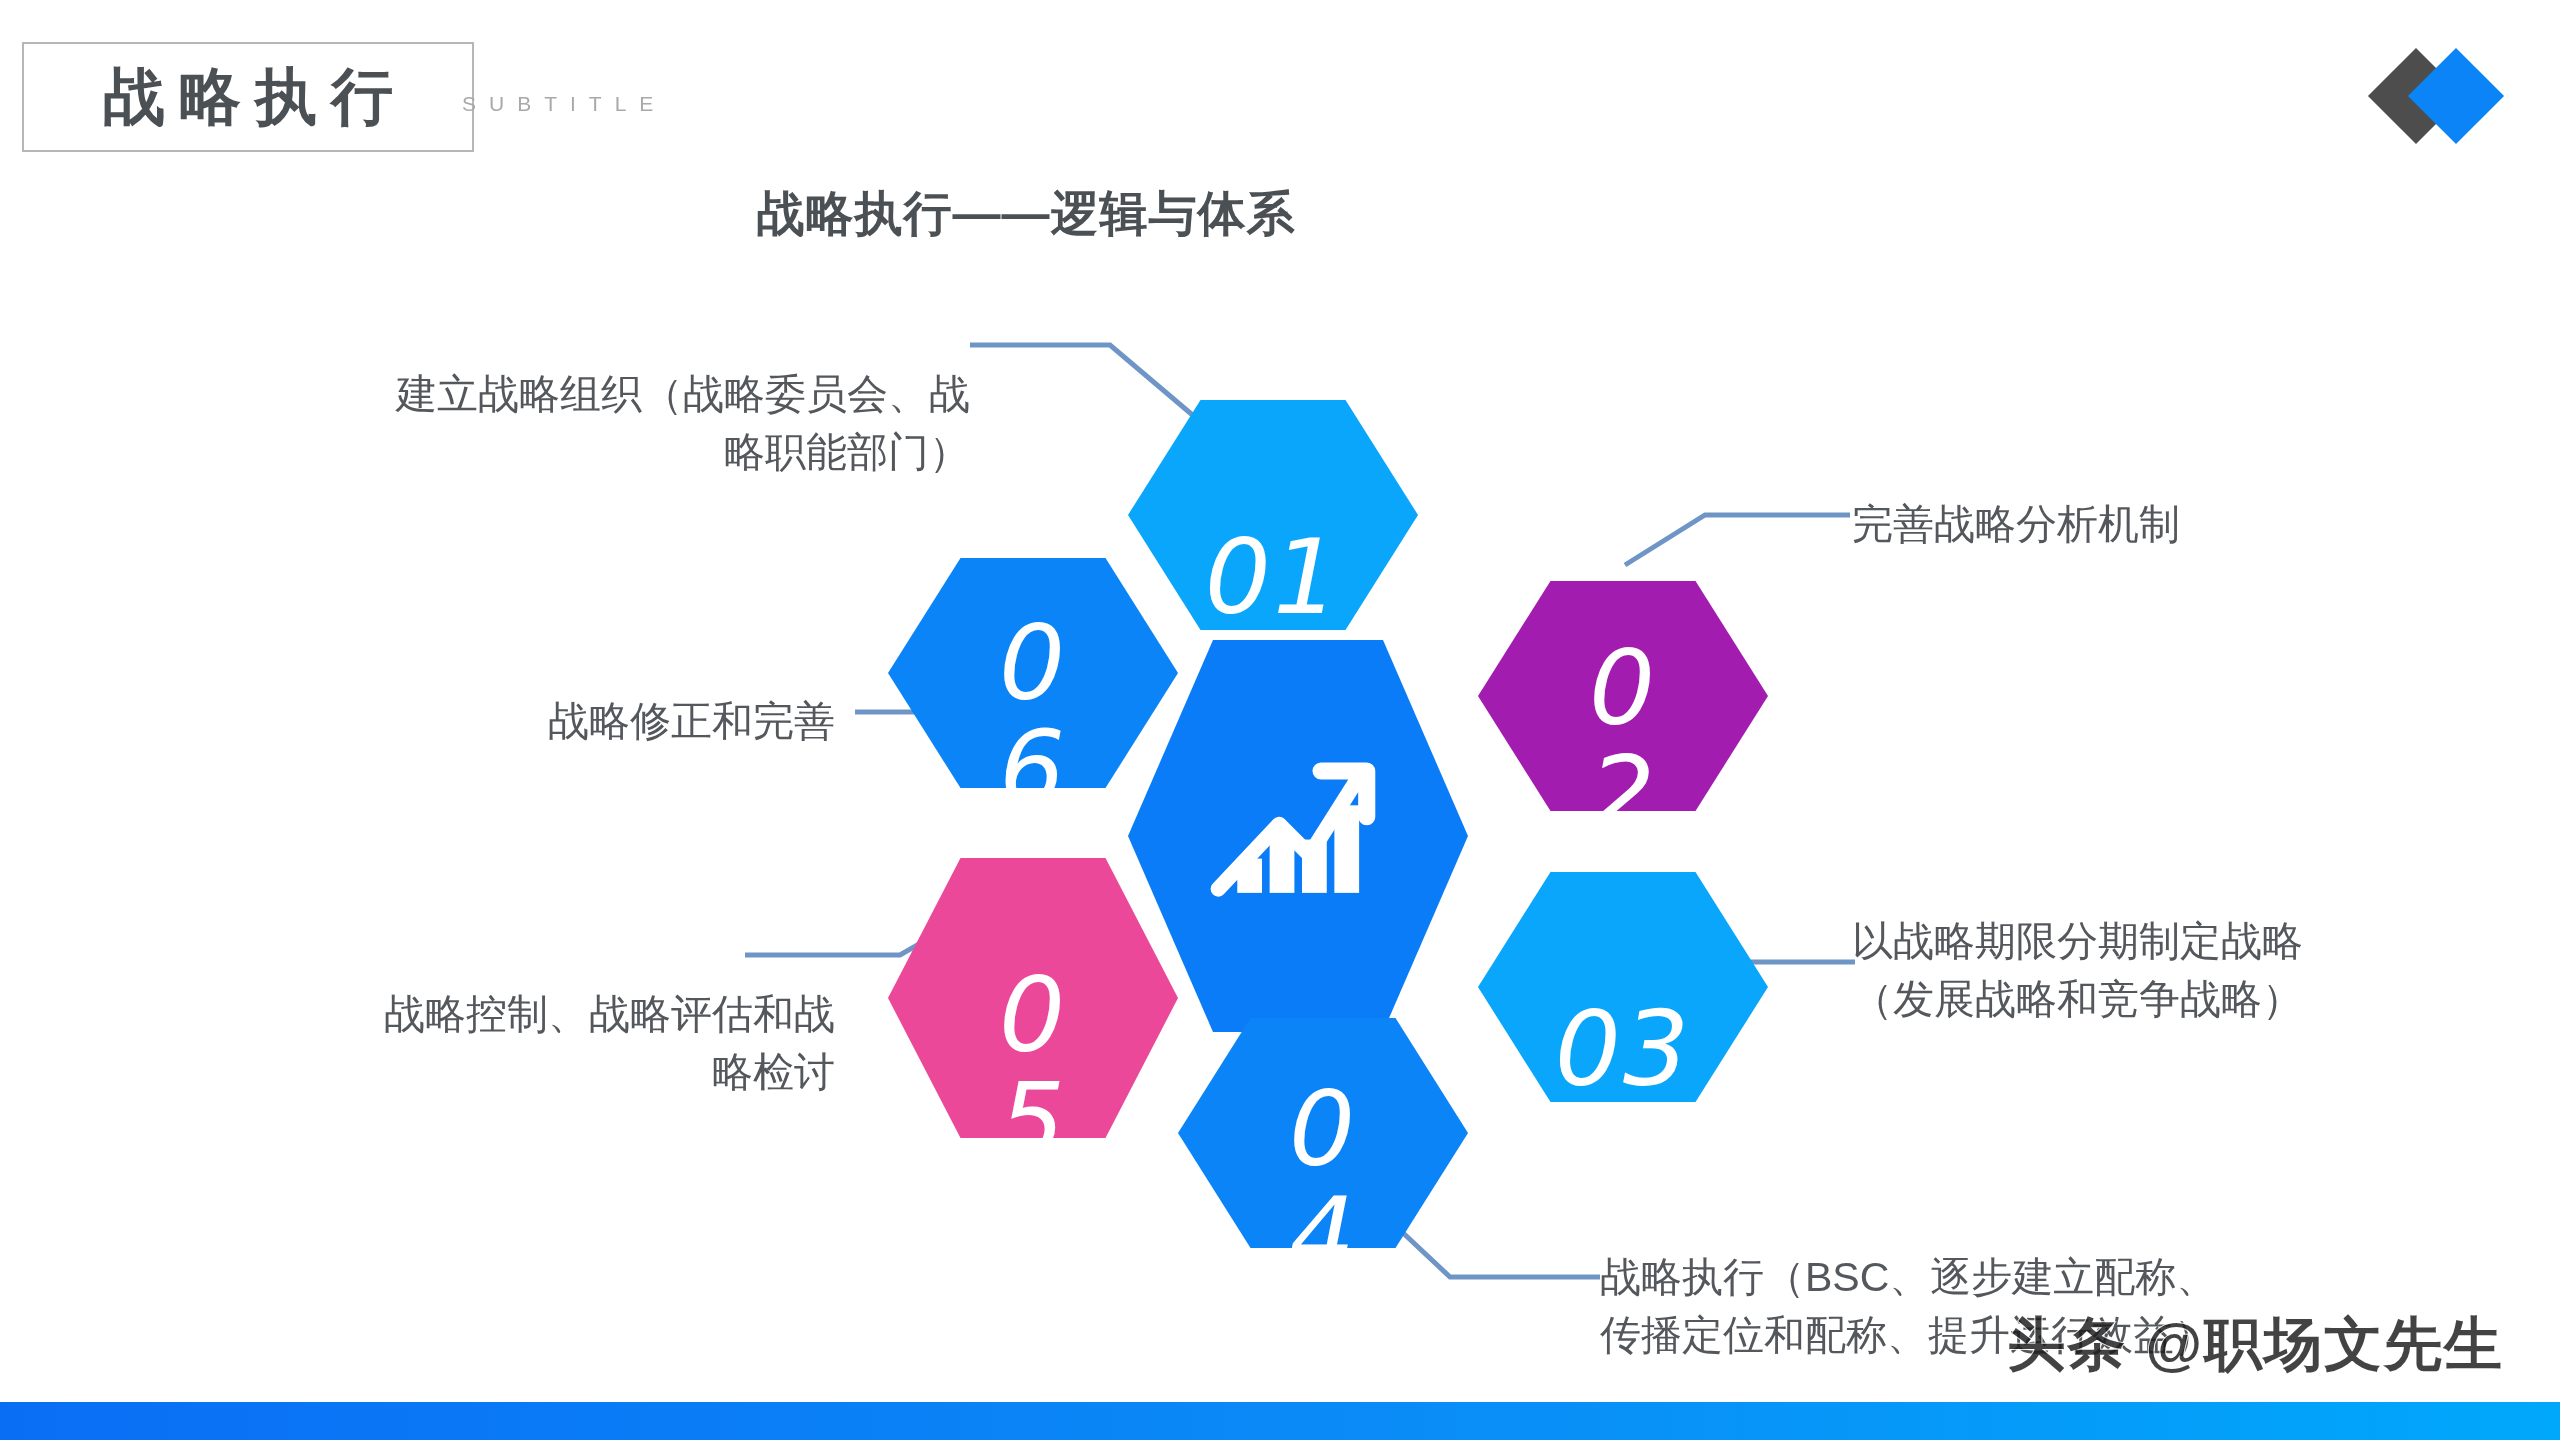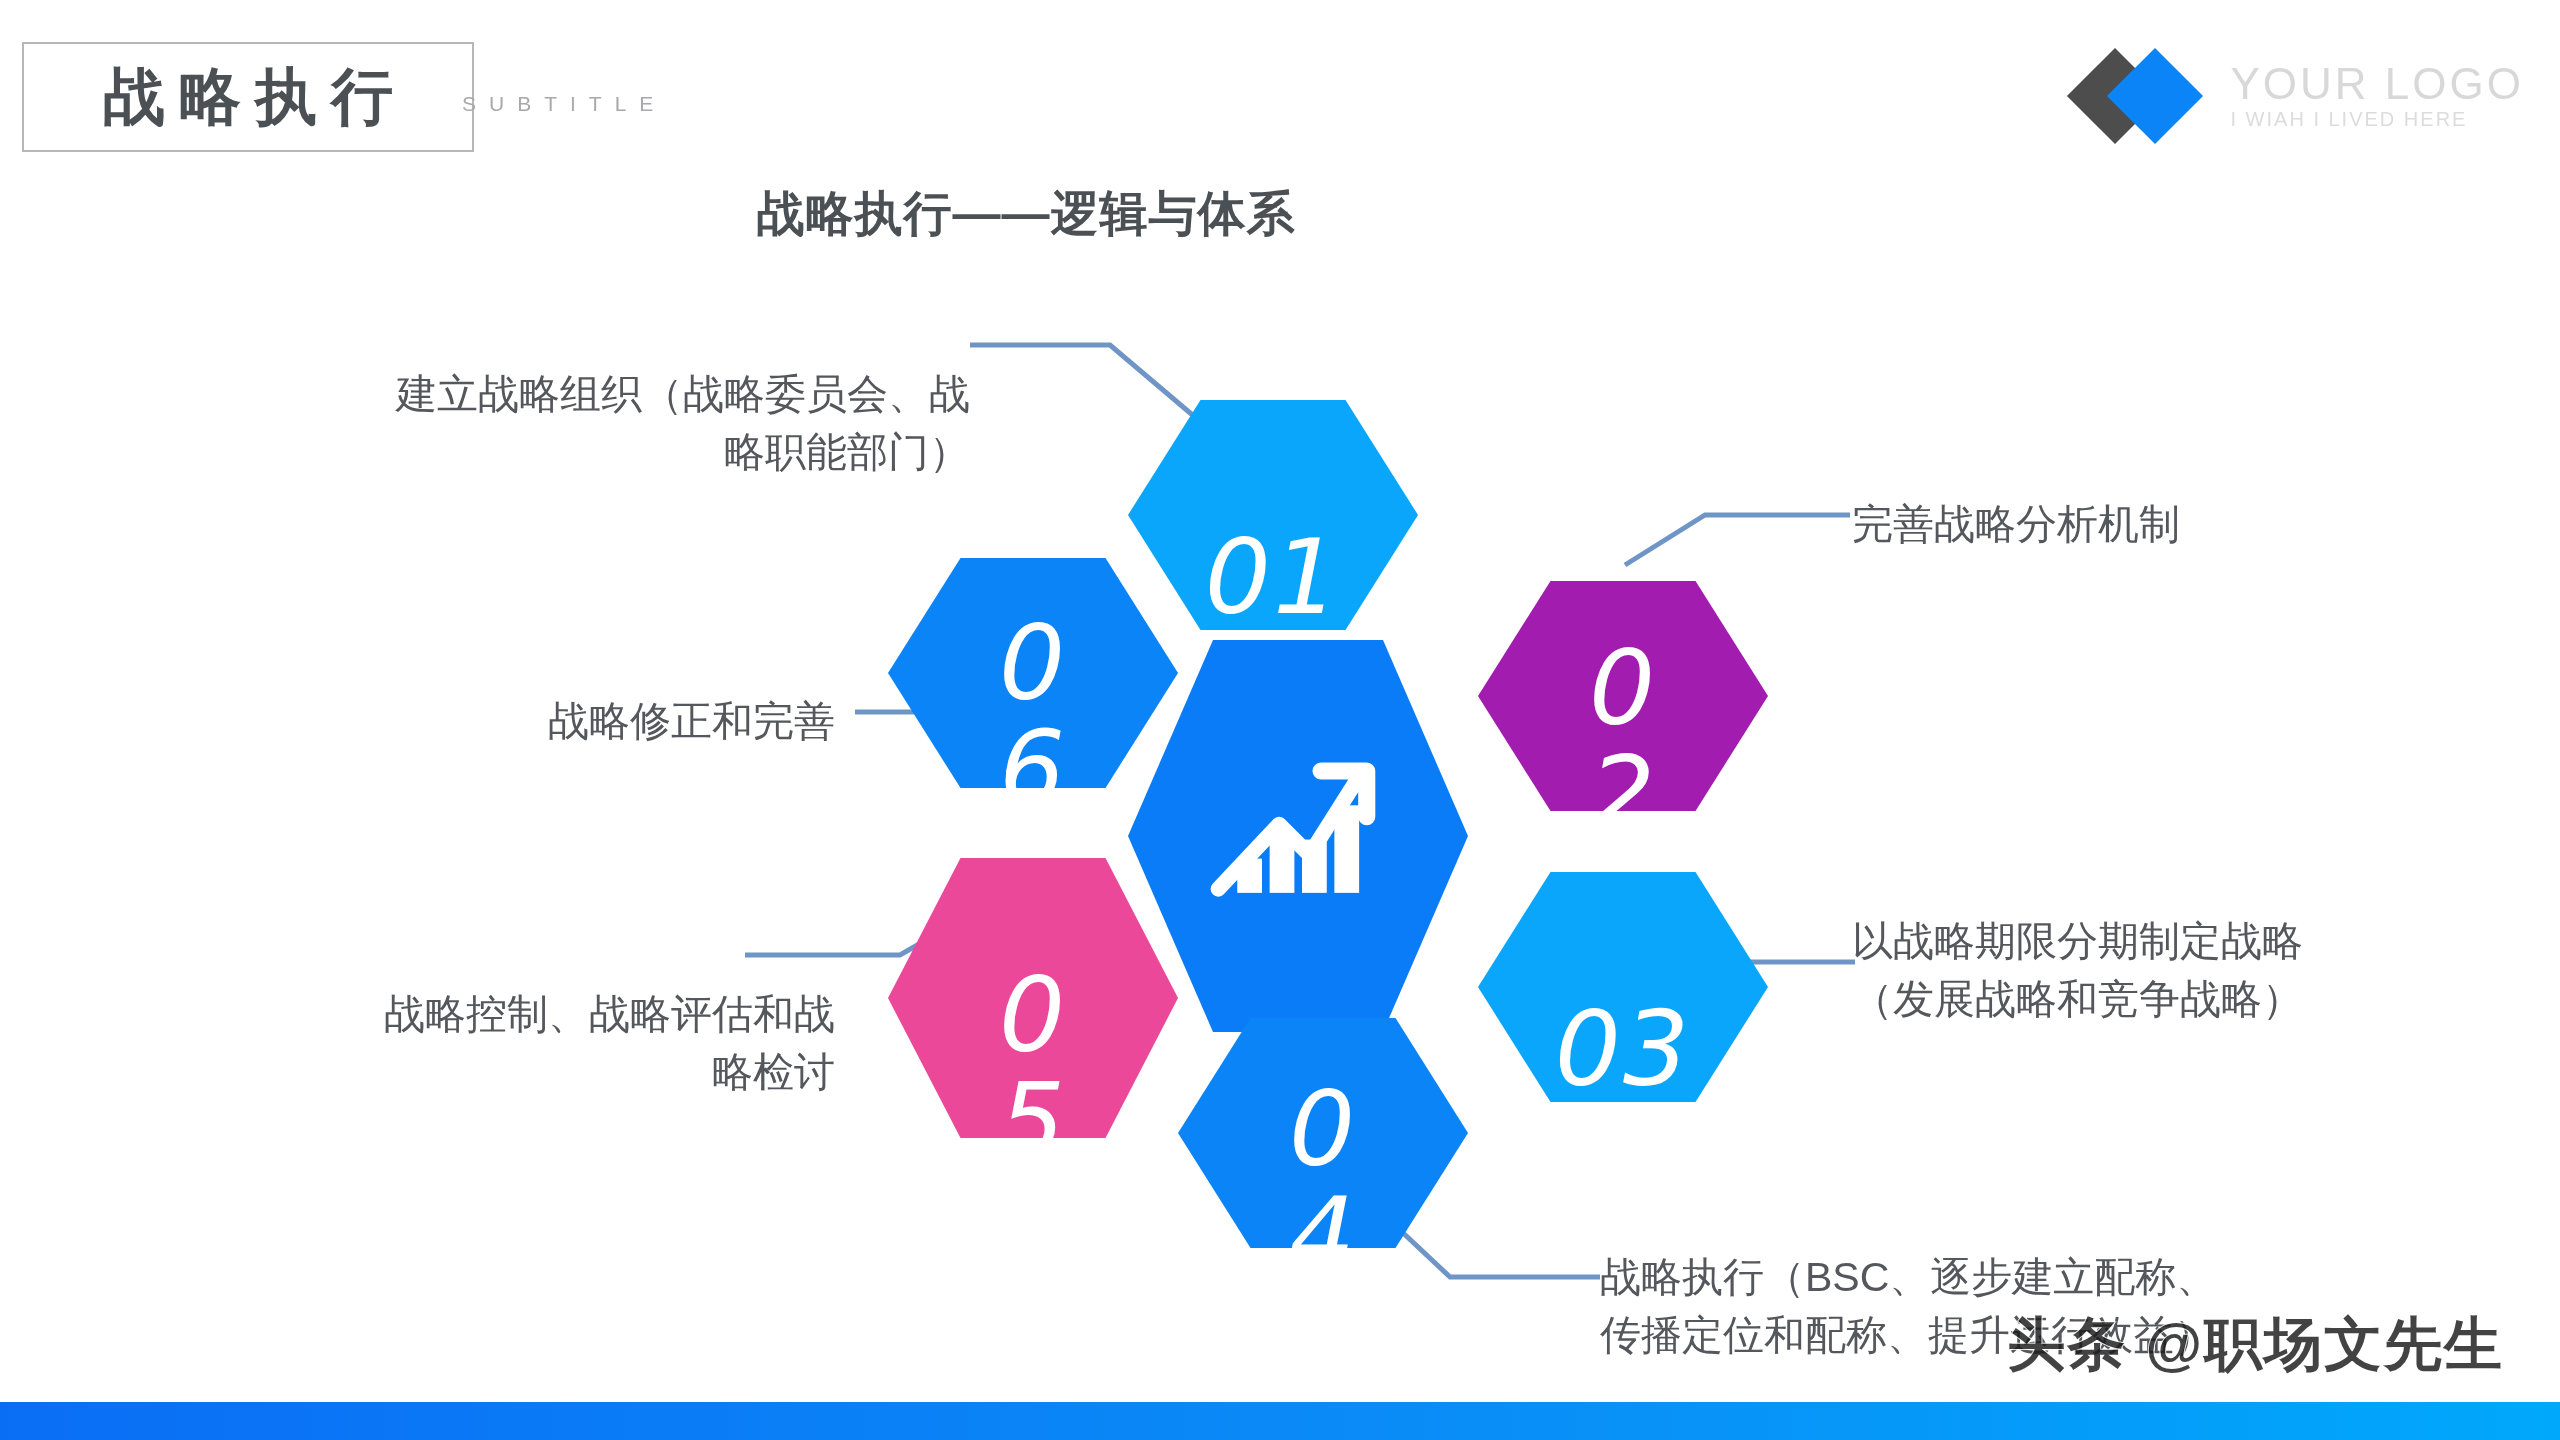--- a/index.html
+++ b/index.html
@@ -104,24 +104,20 @@
 
   <div class="hdr-title-box">
     <div class="hdr-title">战略执行</div>
   </div>
   <div class="hdr-sub">SUBTITLE</div>
 
   <div class="logo-wrap">
     <div class="logo-mark">
       <div class="dia dark"></div>
       <div class="dia blue"></div>
-    </div>
-    <div class="logo-text">
-      <div class="logo-main">YOUR LOGO</div>
-      <div class="logo-tag">I WIAH I LIVED HERE</div>
     </div>
   </div>
 
   <div class="sec-title">战略执行——逻辑与体系</div>
 
   <svg class="conn" style="left:0;top:0;width:2560px;height:1440px">
 
     <polyline points="970,345 1110,345 1222,440"></polyline>
 
     <polyline points="1850,515 1705,515 1625,565"></polyline>

